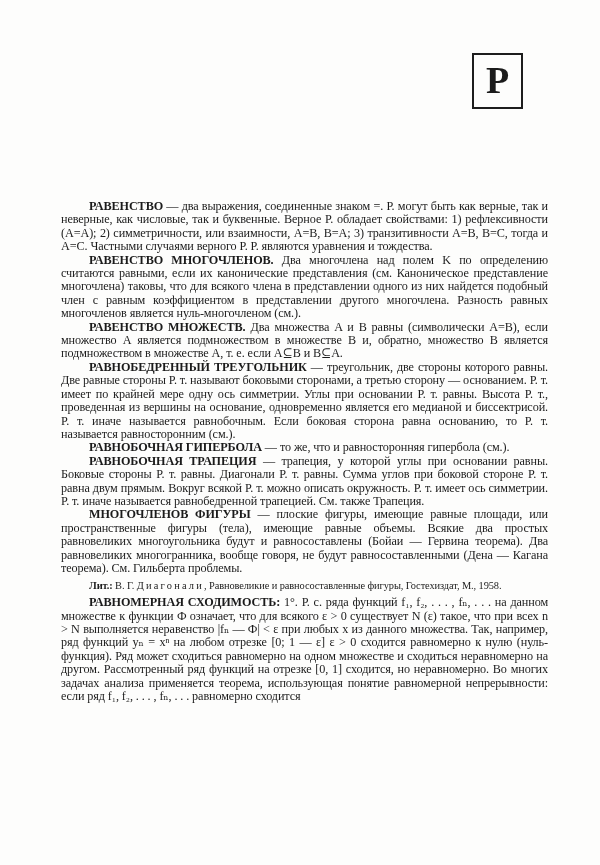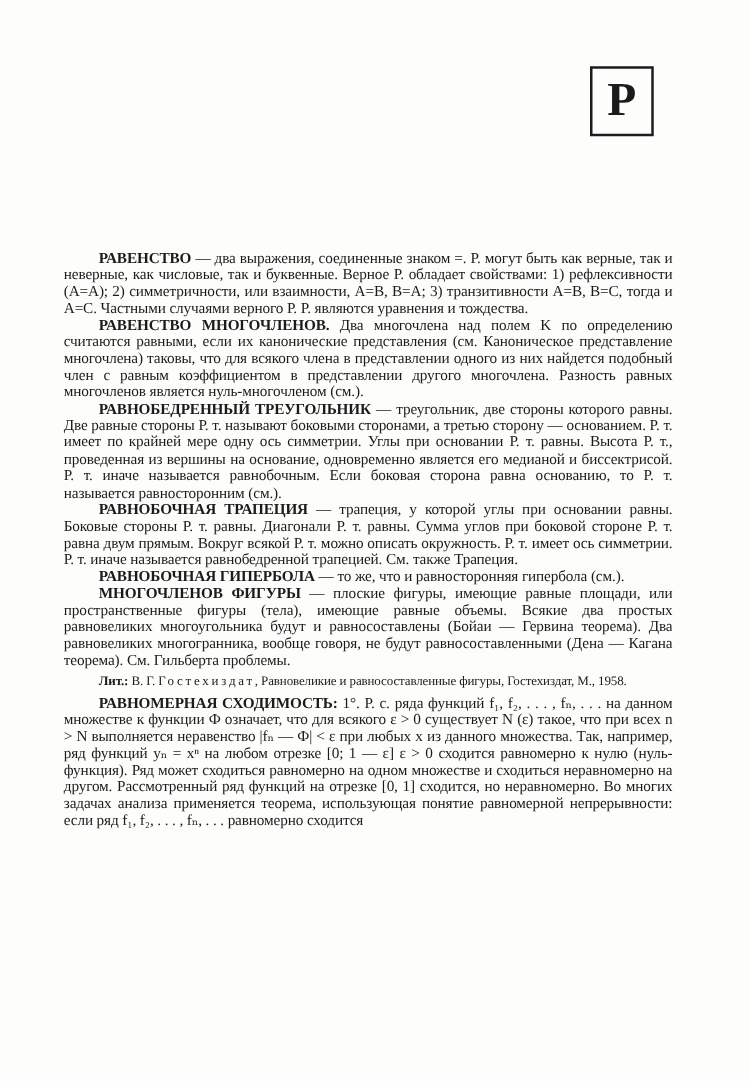--- a/index.html
+++ b/index.html
@@ -28,21 +28,21 @@
     justify-content: center;
   }
   .letter {
     font-size: 38px;
     font-weight: bold;
     line-height: 1;
     transform: translateY(-1px);
   }
   .content {
     position: absolute;
-    left: 51px;
+    left: 61px;
     top: 200px;
     width: 487px;
     font-size: 12.2px;
     line-height: 13.4px;
     text-align: justify;
     letter-spacing: -0.1px;
   }
   .content p {
     margin: 0;
     text-indent: 28px;
@@ -69,27 +69,28 @@
     <span class="letter">Р</span>
   </div>
 
   <div class="content">
 
     <p><span class="term">РАВЕНСТВО</span><span> — два выражения, соединенные знаком =. Р. могут быть как верные, так и неверные, как числовые, так и буквенные. Верное Р. обладает свойствами: 1) рефлексивности (A=A); 2) симметричности, или взаимности, A=B, B=A; 3) транзитивности A=B, B=C, тогда и A=C. Частными случаями верного Р. Р. являются уравнения и тождества.</span></p>
 
 
     <p><span class="term">РАВЕНСТВО МНОГОЧЛЕНОВ.</span><span> Два многочлена над полем K по определению считаются равными, если их канонические представления (см. Каноническое представление многочлена) таковы, что для всякого члена в представлении одного из них найдется подобный член с равным коэффициентом в представлении другого многочлена. Разность равных многочленов является нуль-многочленом (см.).</span></p>
 
+    <p><span class="term">РАВЕНСТВО МНОЖЕСТВ.</span><span> Два множества A и B равны (символически A=B), если множество A является подмножеством в множестве B и, обратно, множество B является подмножеством в множестве A, т. е. если A⊆B и B⊆A.</span></p>
 
     <p><span class="term">РАВНОБЕДРЕННЫЙ ТРЕУГОЛЬНИК</span><span> — треугольник, две стороны которого равны. Две равные стороны Р. т. называют боковыми сторонами, а третью сторону — основанием. Р. т. имеет по крайней мере одну ось симметрии. Углы при основании Р. т. равны. Высота Р. т., проведенная из вершины на основание, одновременно является его медианой и биссектрисой. Р. т. иначе называется равнобочным. Если боковая сторона равна основанию, то Р. т. называется равносторонним (см.).</span></p>
 
+    <p><span class="term">РАВНОБОЧНАЯ ГИПЕРБОЛА</span><span> — то же, что и равносторонняя гипербола (см.).</span></p>
+
     <p><span class="term">РАВНОБОЧНАЯ ТРАПЕЦИЯ</span><span> — трапеция, у которой углы при основании равны. Боковые стороны Р. т. равны. Диагонали Р. т. равны. Сумма углов при боковой стороне Р. т. равна двум прямым. Вокруг всякой Р. т. можно описать окружность. Р. т. имеет ось симметрии. Р. т. иначе называется равнобедренной трапецией. См. также Трапеция.</span></p>
-
-    <p><span class="term">РАВНОБОЧНАЯ ГИПЕРБОЛА</span><span> — то же, что и равносторонняя гипербола (см.).</span></p>
 
     <p><span class="term">МНОГОЧЛЕНОВ ФИГУРЫ</span><span> — плоские фигуры, имеющие равные площади, или пространственные фигуры (тела), имеющие равные объемы. Всякие два простых равновеликих многоугольника будут и равносоставлены (Бойаи — Гервина теорема). Два равновеликих многогранника, вообще говоря, не будут равносоставленными (Дена — Кагана теорема). См. Гильберта проблемы.</span></p>
 
-    <p class="lit"><span class="term">Лит.:</span><span> В. Г. </span><span class="spaced">Гостехиздат</span><span>, Равновеликие и равносоставленные фигуры, Гостехиздат, М., 1958.</span></p>
+    <p class="lit"><span class="term">Лит.:</span><span> В. Г. </span><span class="spaced">Диагонали</span><span>, Равновеликие и равносоставленные фигуры, Гостехиздат, М., 1958.</span></p>
 
     <p><span class="term">РАВНОМЕРНАЯ СХОДИМОСТЬ:</span><span> 1°. Р. с. ряда функций f₁, f₂, . . . , fₙ, . . . на данном множестве к функции Ф означает, что для всякого ε &gt; 0 существует N (ε) такое, что при всех n &gt; N выполняется неравенство |fₙ — Ф| &lt; ε при любых x из данного множества. Так, например, ряд функций yₙ = xⁿ на любом отрезке [0; 1 — ε] ε &gt; 0 сходится равномерно к нулю (нуль-функция). Ряд может сходиться равномерно на одном множестве и сходиться неравномерно на другом. Рассмотренный ряд функций на отрезке [0, 1] сходится, но неравномерно. Во многих задачах анализа применяется теорема, использующая понятие равномерной непрерывности: если ряд f₁, f₂, . . . , fₙ, . . . равномерно сходится</span></p>
 
   </div>
 </div>
 
 </body></html>

